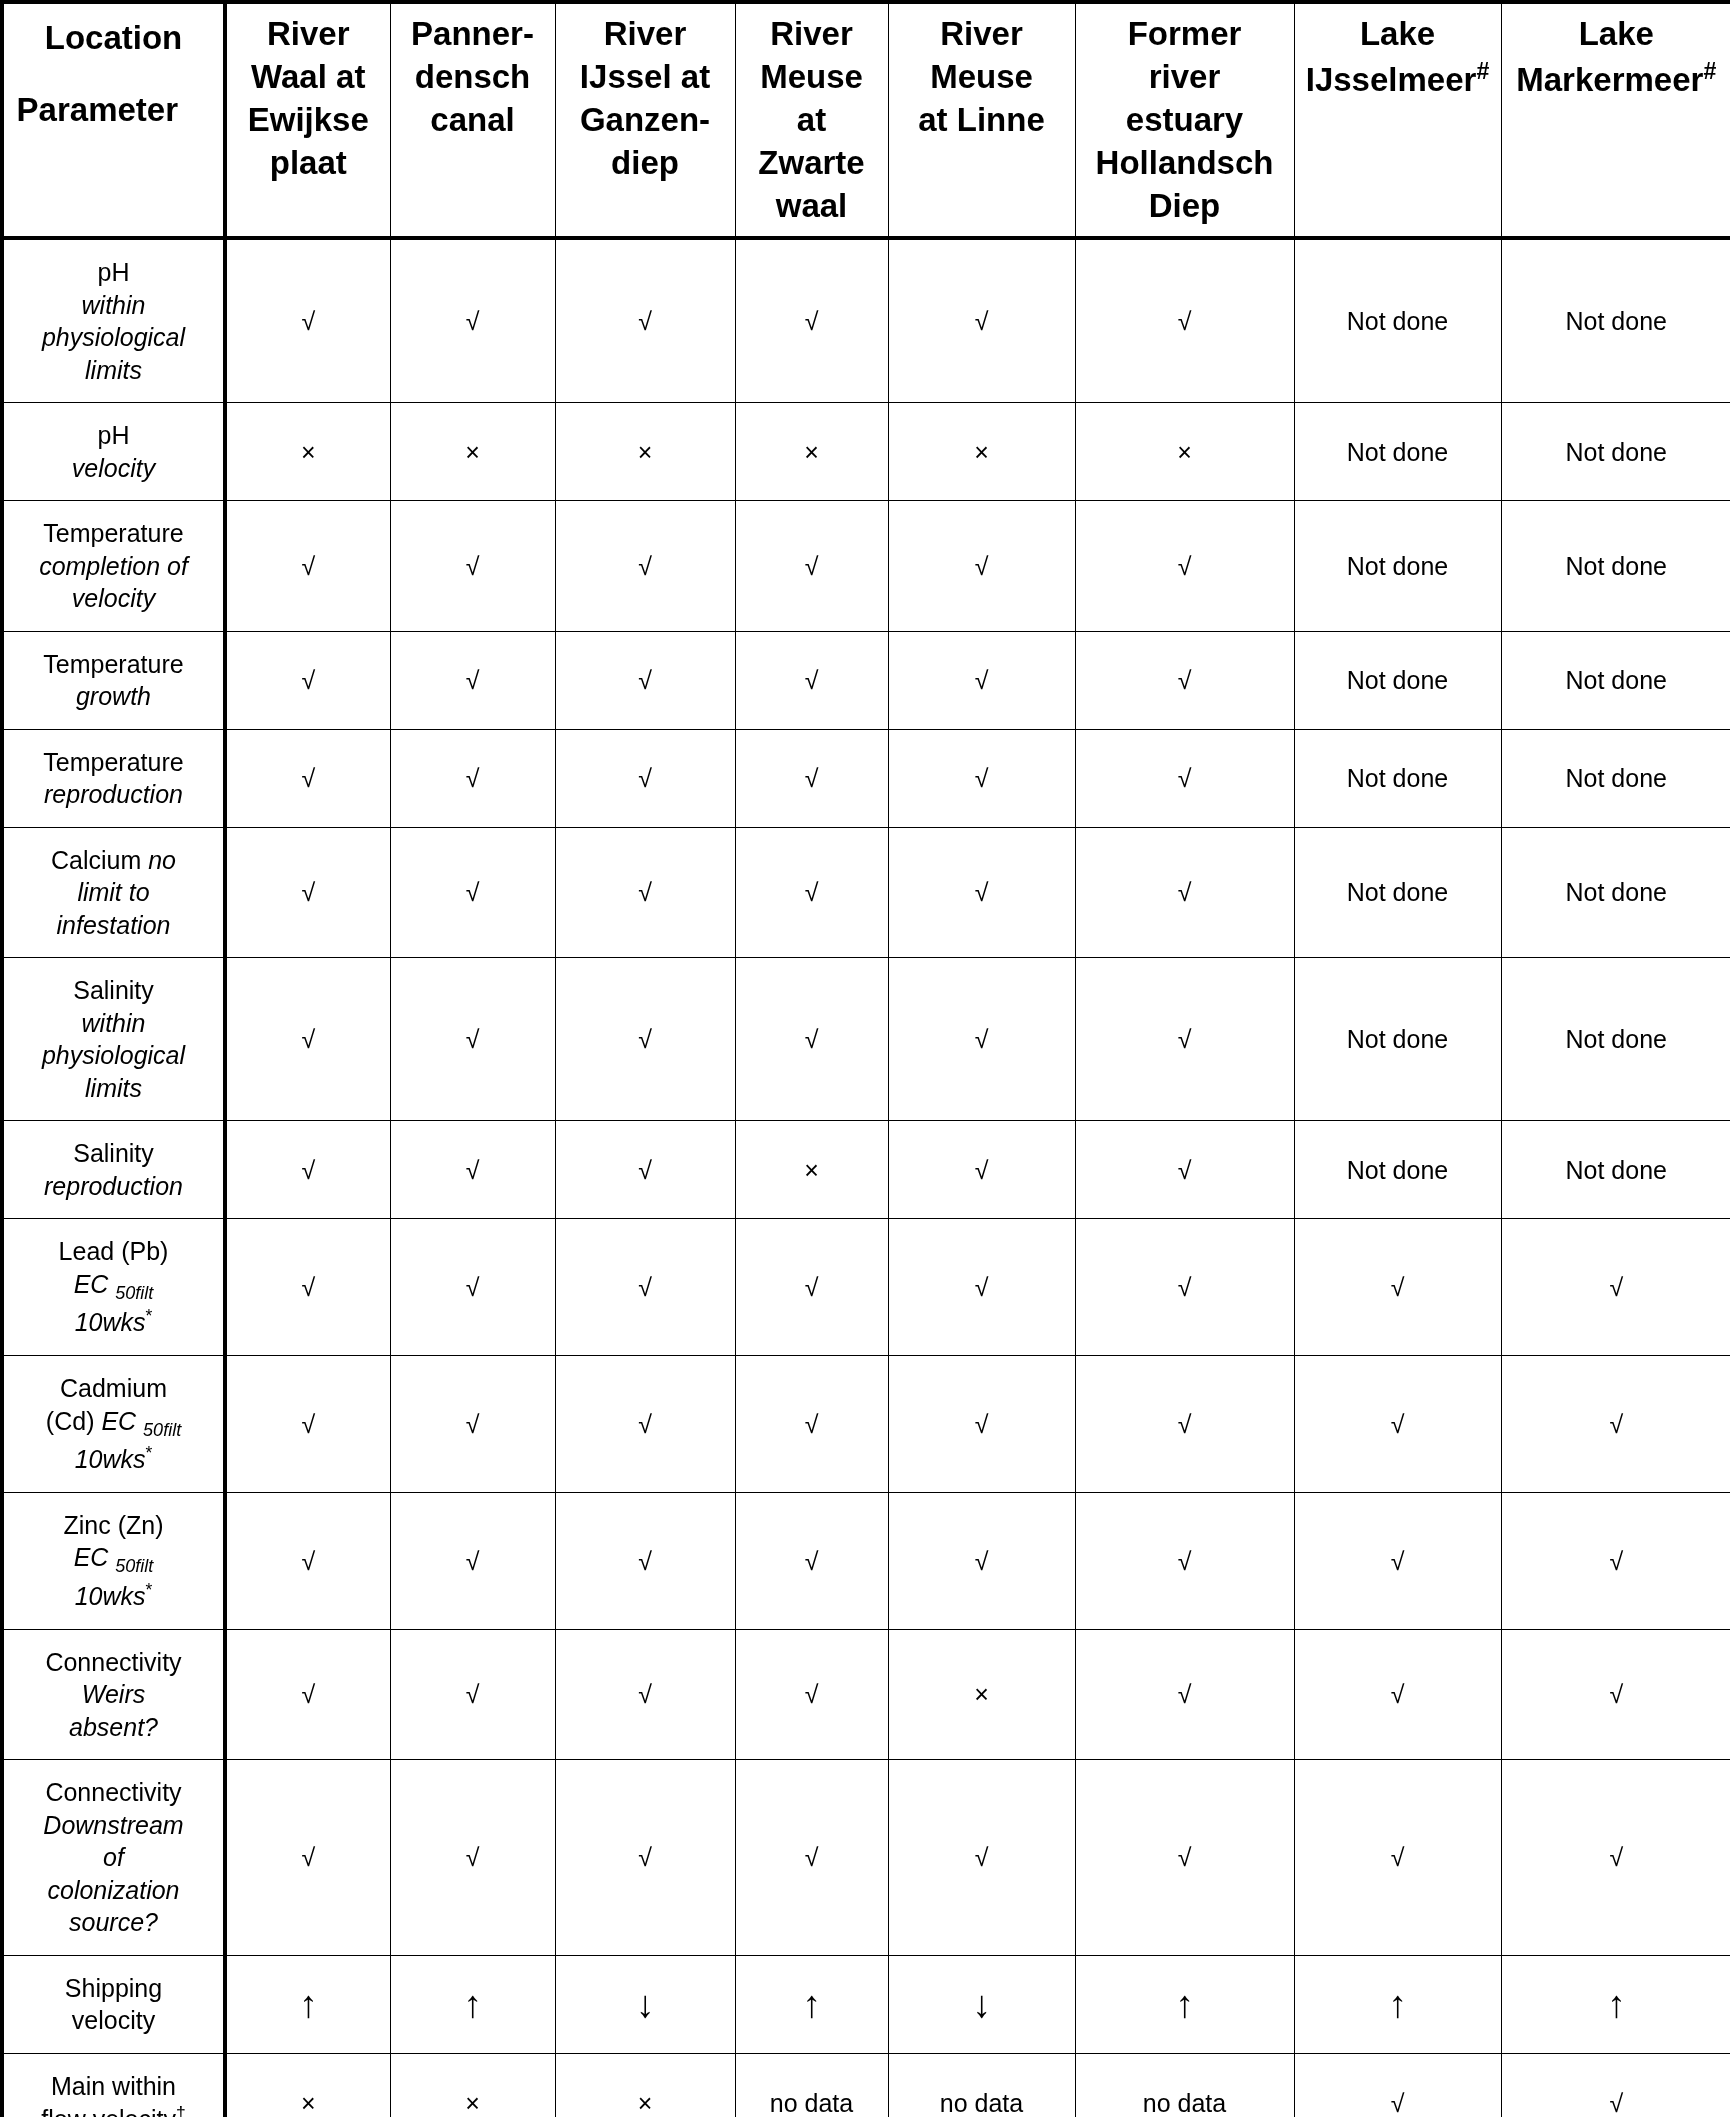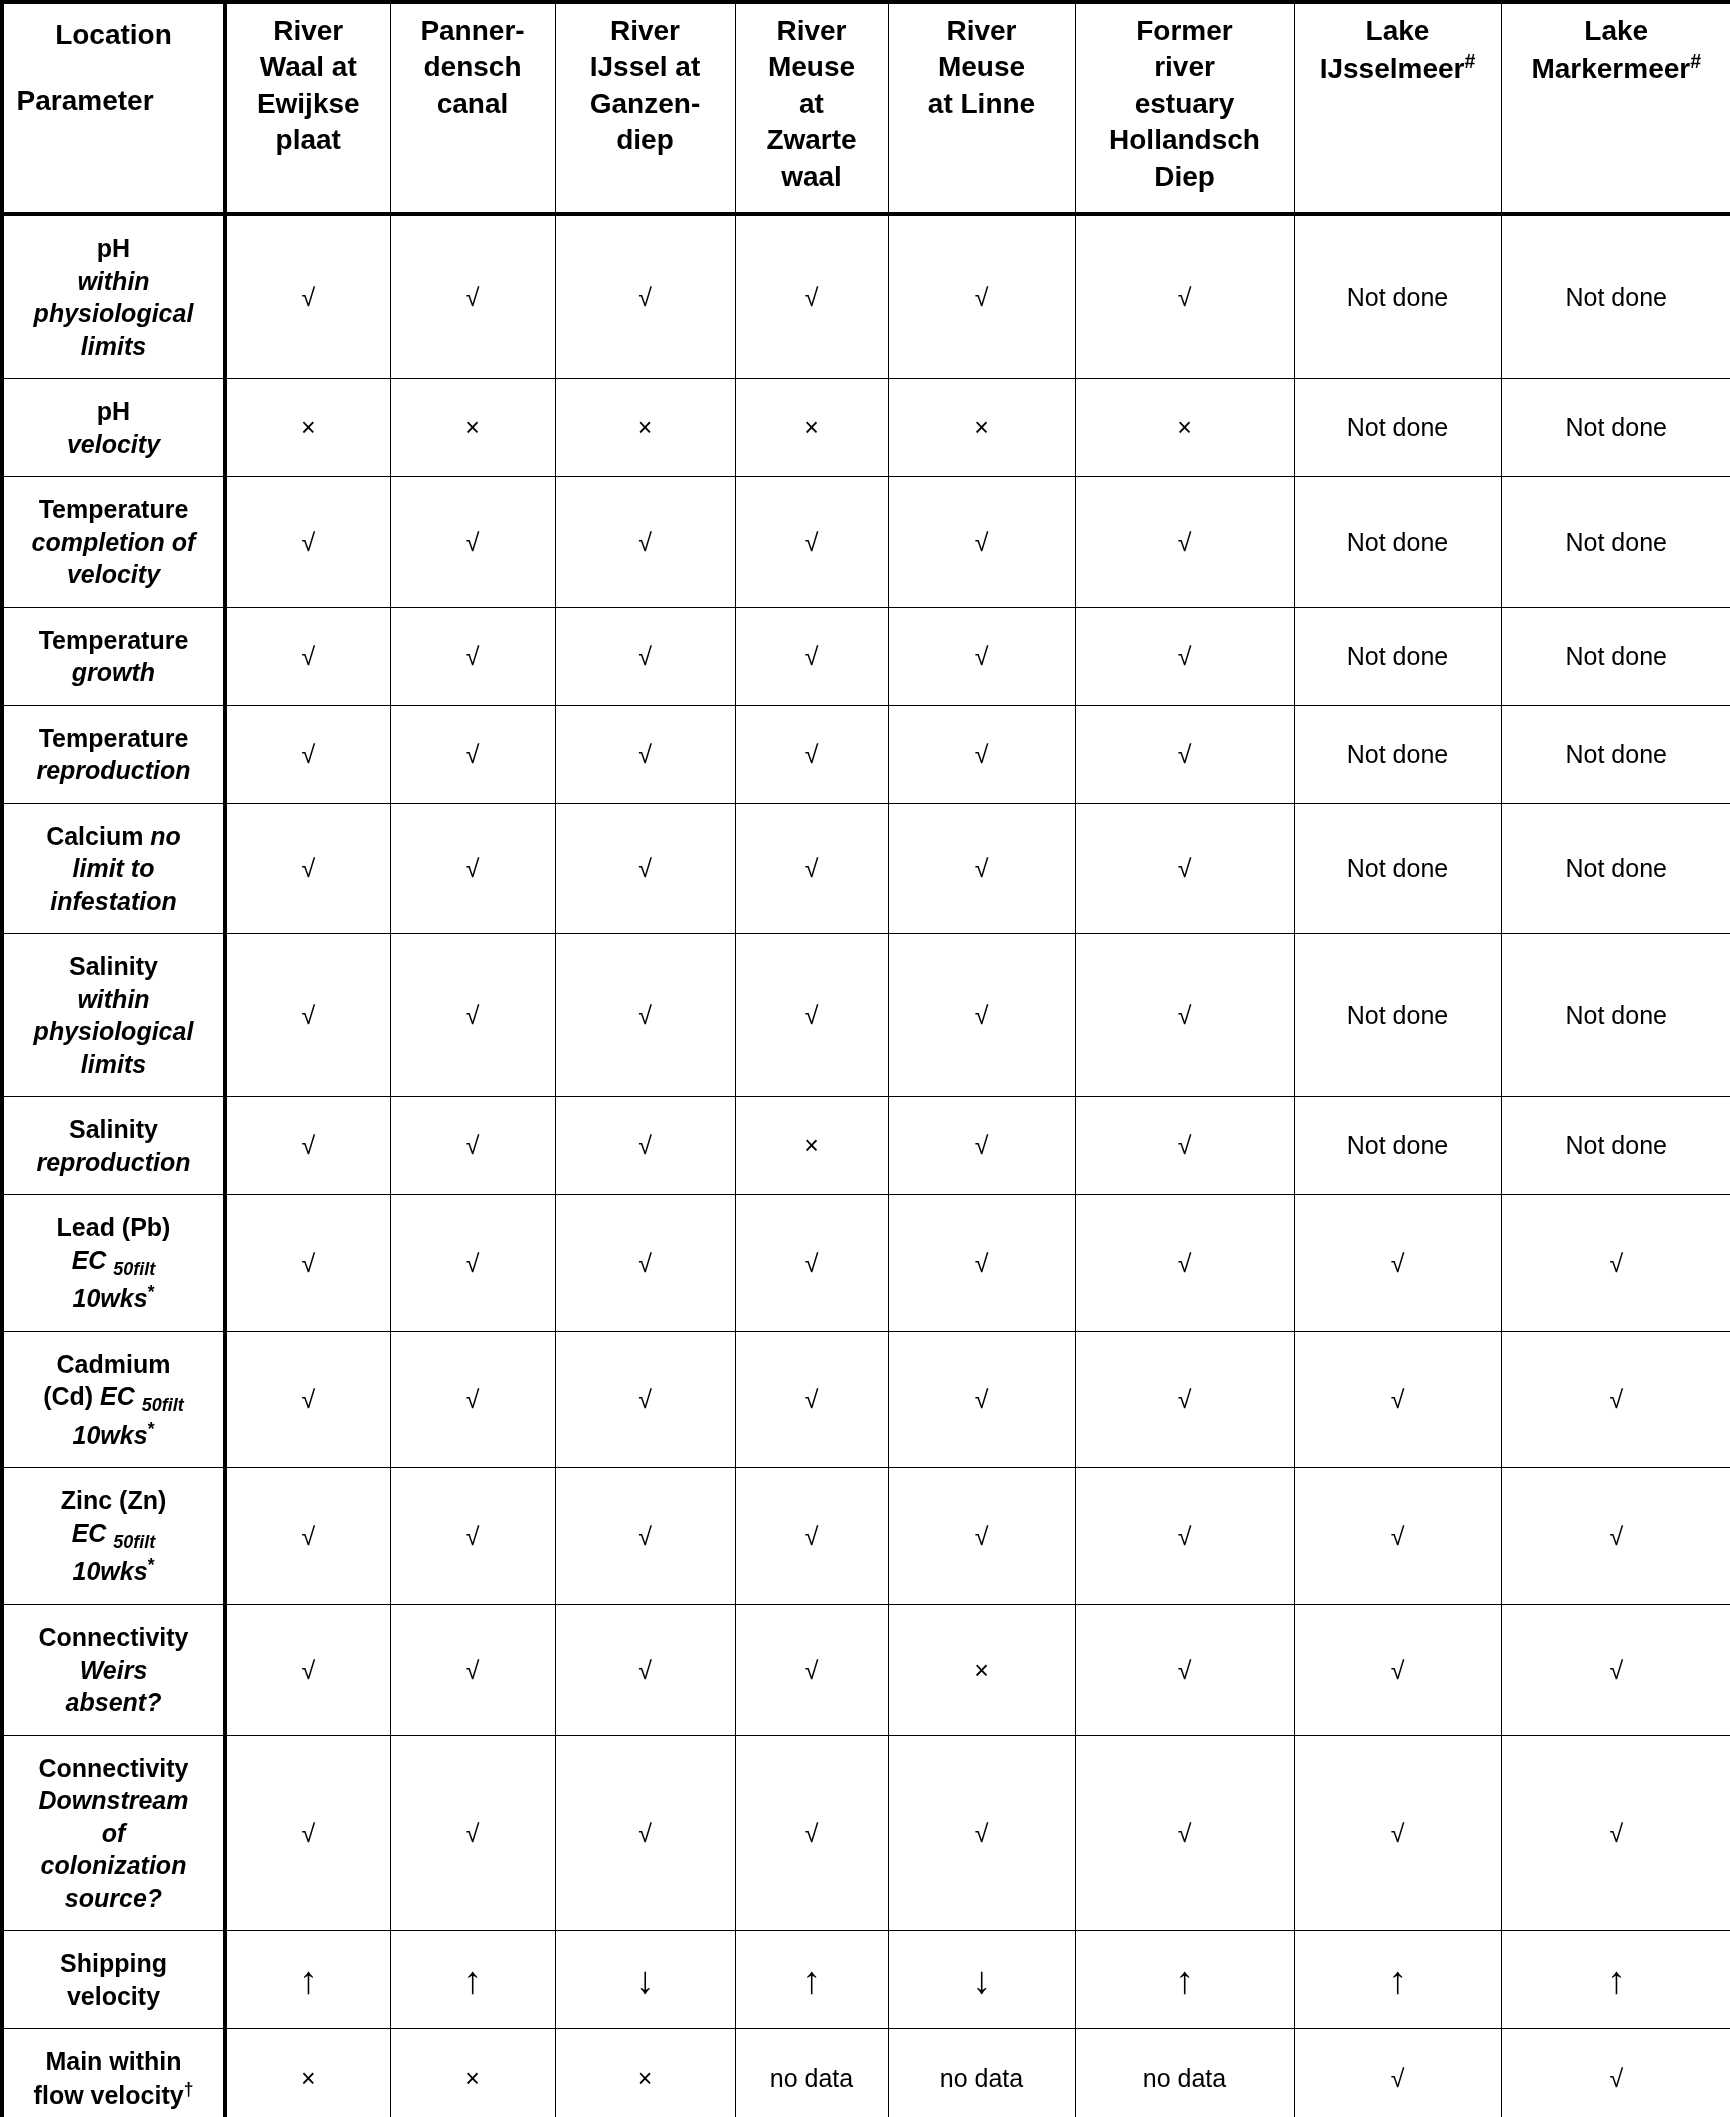--- a/index.html
+++ b/index.html
@@ -22,21 +22,21 @@
   th, td {
     border: 1.8px solid #000000;
     overflow: hidden;
   }
   thead tr {
     height: 212px;
   }
   thead th {
     border-bottom: 4.5px solid #000000;
     font-weight: 700;
-    font-size: 28px;
+    font-size: 33px;
     line-height: 1.3;
     vertical-align: top;
     text-align: center;
     padding: 9px 3.6px;
   }
   th.corner, td.param {
     border-right: 4.5px solid #000000;
   }
   .corner-top {
     text-align: center;
@@ -50,21 +50,20 @@
   tbody td {
     font-size: 25px;
     line-height: 1.3;
     text-align: center;
     vertical-align: middle;
     padding: 16px 5.4px;
   }
   tbody td.param {
     padding-left: 3.6px;
     padding-right: 3.6px;
-    font-weight: bold;
   }
   .pre {
     white-space: pre-line;
   }
   .it {
     font-style: italic;
   }
   sub {
     font-size: 0.72em;
   }

